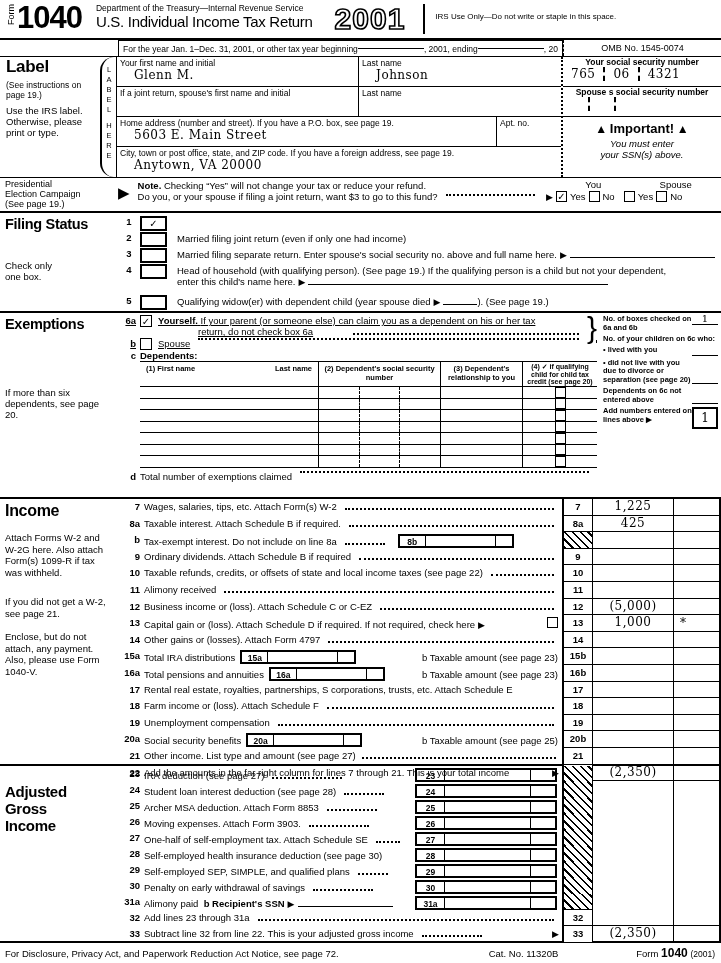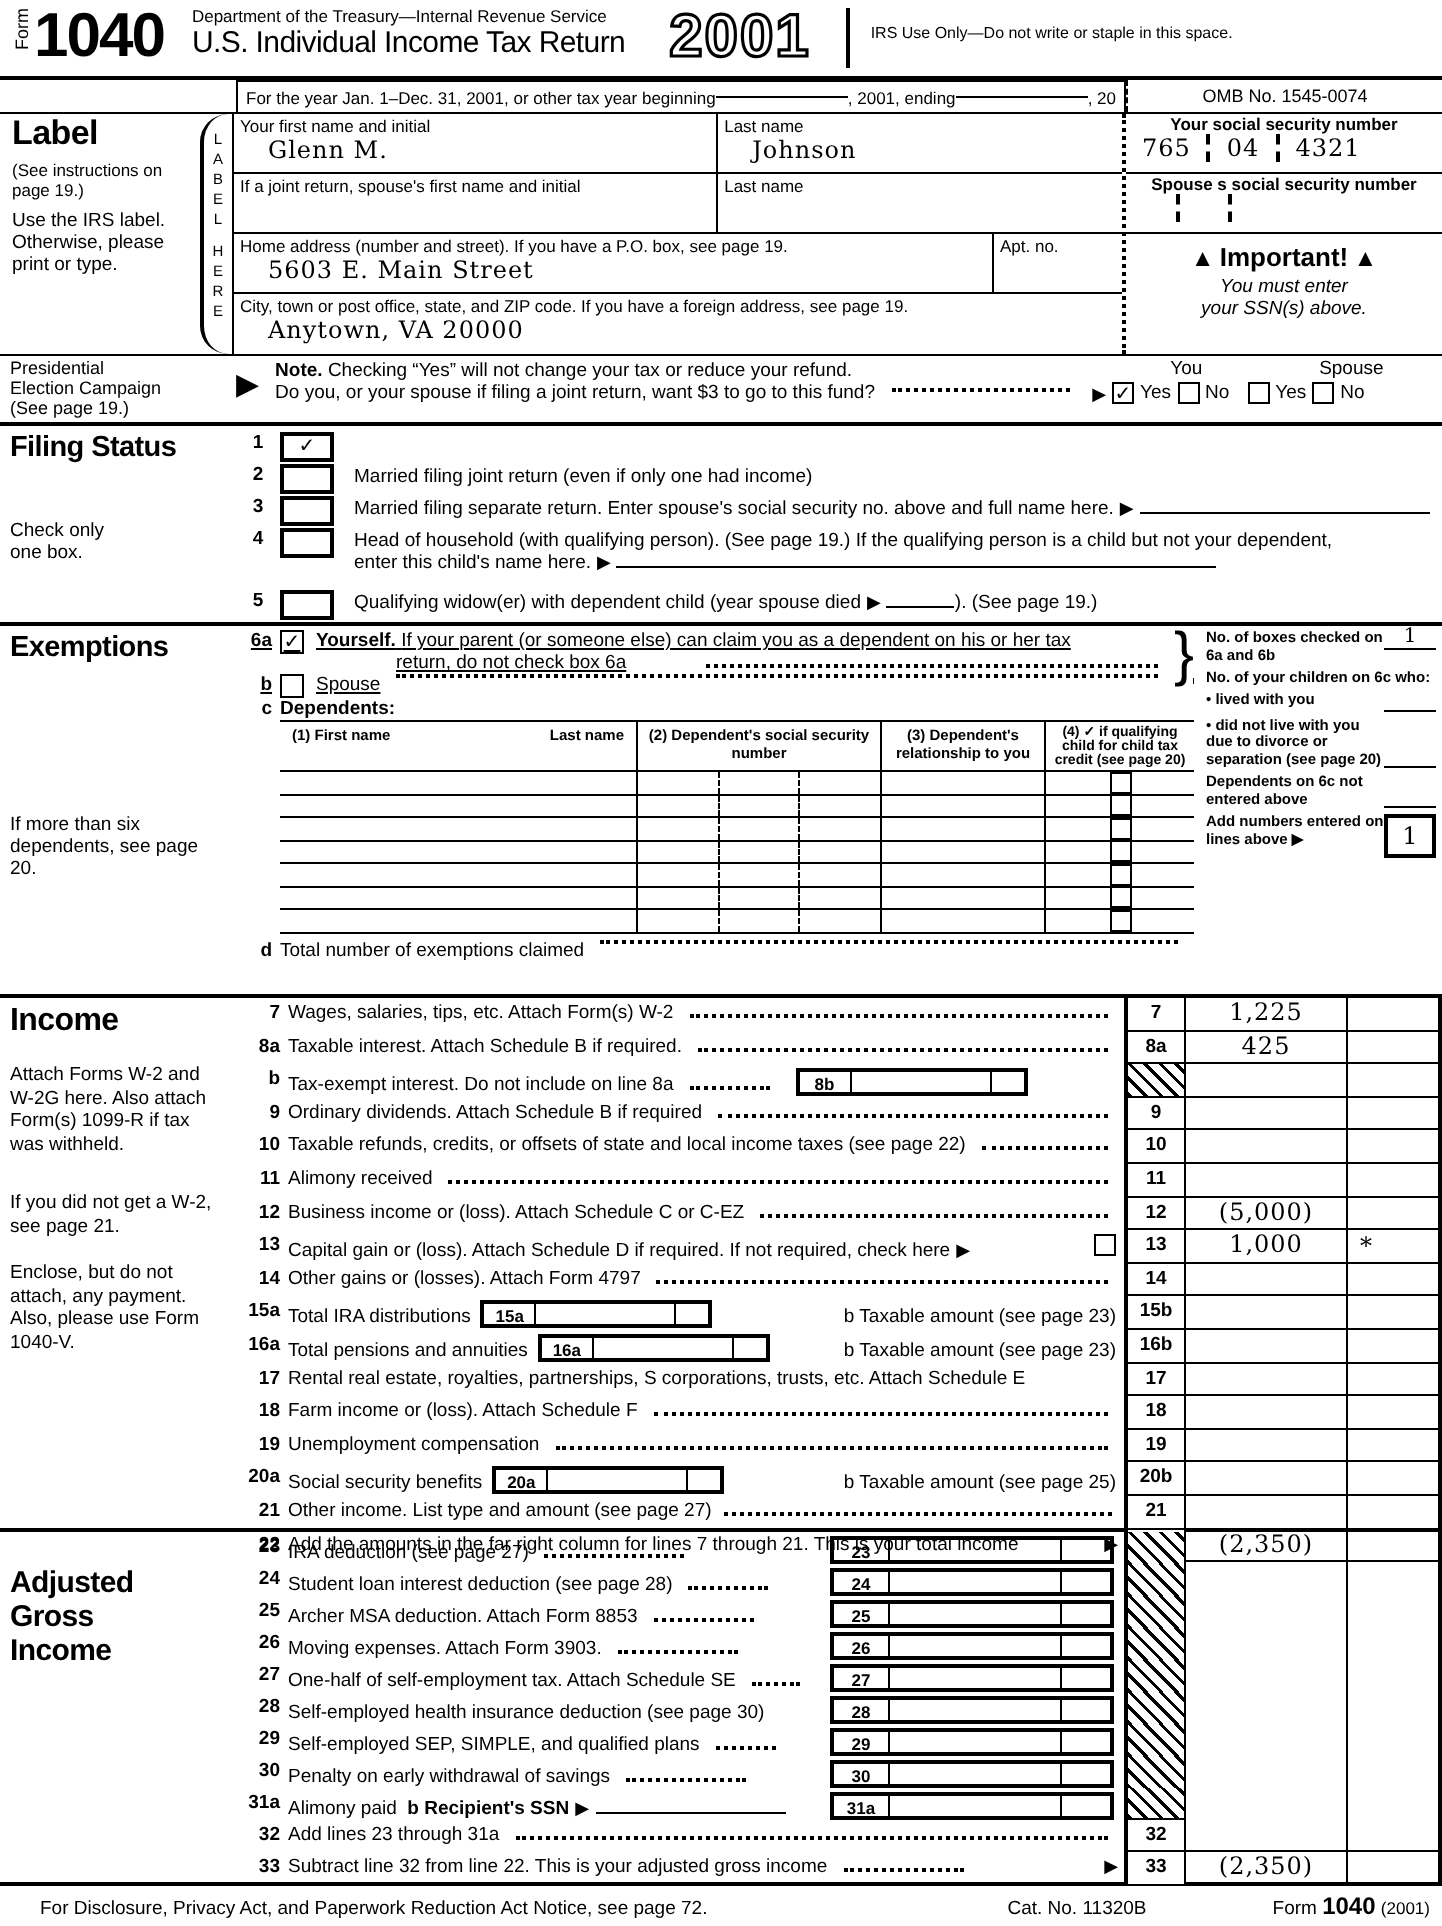--- a/index.html
+++ b/index.html
@@ -127,21 +127,21 @@
   .after-b { margin-left: auto; padding-right: 4px; white-space: nowrap; }
 
   
   .agi-row { height: 16px; }
   .agi-mid { margin-left: auto; }
   .agi-mid .mb-num { width: 28px; }
   .agi-mid .mb-val { width: 110px; }
   .agi-mid .mb-val::after { right: 24px; }
 
   
-  .footer { display: flex; border-top: 2.5px solid #000; padding: 3px 6px 0 20px; font-size: 9.5px; align-items: baseline; }
+  .footer { display: flex; border-top: 2.5px solid #000; padding: 3px 6px 0 5px; font-size: 9.5px; align-items: baseline; }
   .foot-form { margin-left: auto; }
   .foot-note { padding: 4px 0 0 28px; font-size: 11px; font-family: "DejaVu Serif", serif; }
   .cat { margin-left: 150px; }
 </style>
 </head>
 <body>
 
 <div class="page">
 
   <div class="hdr">
@@ -214,21 +214,21 @@
           <span class="ng-lab">City, town or post office, state, and ZIP code. If you have a foreign address, see page 19.</span>
           <div class="ng-val hand">Anytown, VA 20000</div>
         </div>
       </div>
     </div>
     <div class="rightpanel">
       <div class="rp-ssn">
         <span class="ng-lab b">Your social security number</span>
         <div class="ssn-digits hand">
           <span>765</span>
-            <span>04</span>
+            <span>06</span>
             <span>4321</span>
         </div>
       </div>
       <div class="rp-ssn" style="border-bottom:none;">
         <span class="ng-lab b">Spouse s social security number</span>
         <div class="ssn-digits hand">
             <span>&nbsp;&nbsp;</span>
             <span>&nbsp;&nbsp;</span>
             <span>&nbsp;&nbsp;</span>
           </div>
@@ -328,21 +328,21 @@
             <span class="blankline" style="width:34px"></span>
             <span>). (See page 19.)</span>
           </span>
       </div>
     </div>
   </div>
 
   <div class="sec" style="height:186px">
     <div class="leftcol">
       <div class="sechead">Exemptions</div>
-      <div class="leftnote" style="margin-top:75px">If more than six dependents, see page 20.</div>
+      <div class="leftnote" style="margin-top:55px">If more than six dependents, see page 20.</div>
     </div>
     <div class="ex-main">
       <div style="display:flex;text-decoration:underline;">
         <div style="flex:1;">
           <div class="ex-row" style="margin-top:2px">
             <span class="ex-num">6a</span>
             <span class="cbox">
                 <span>✓</span>
               </span>
             <div style="flex:1;padding-left:6px;">

